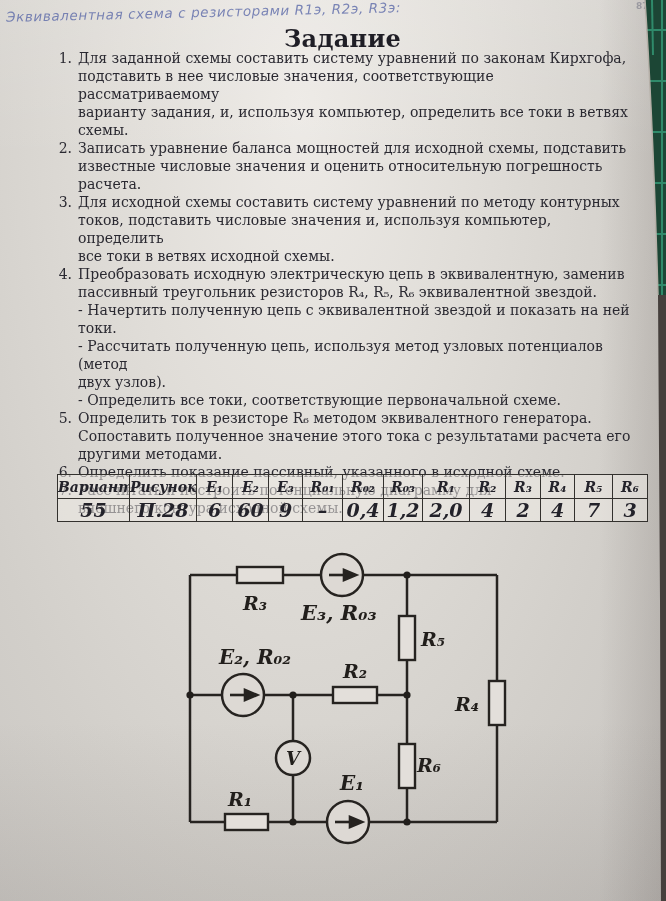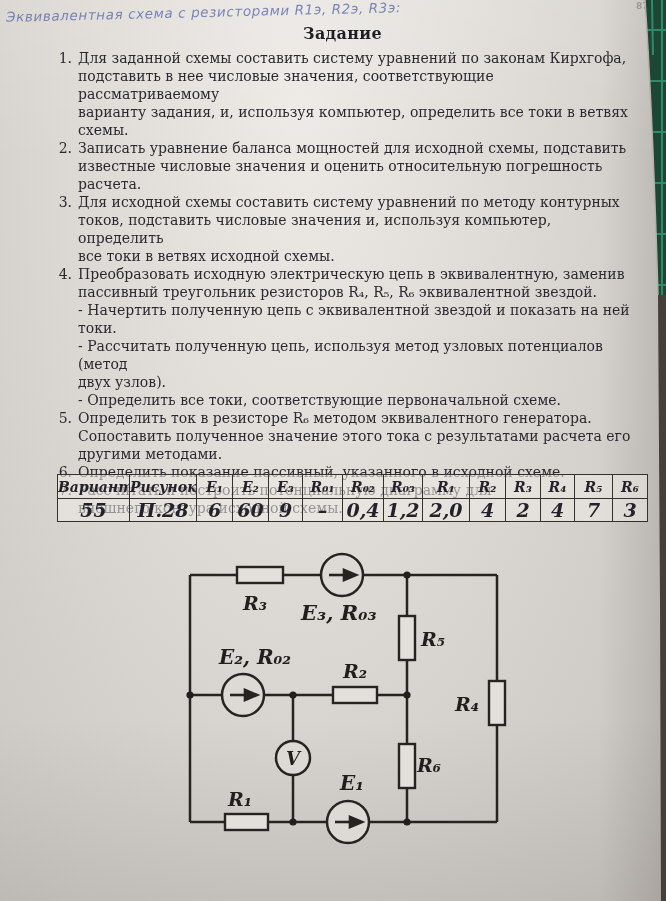--- a/index.html
+++ b/index.html
@@ -23,21 +23,21 @@
     font-size:13.5px;letter-spacing:0.6px;color:#5a68a8;opacity:0.78;
     transform:rotate(-1.4deg);white-space:nowrap;
   }
   .pagenum{
     position:absolute;top:1px;left:636px;font-size:9px;color:#8d8d96;opacity:0.8;
     font-family:"DejaVu Sans",sans-serif;
     font-weight:bold;
   }
   .title{
     position:absolute;top:24px;left:0;width:666px;margin:0;padding-left:19px;box-sizing:border-box;
-    text-align:center;font-size:16px;font-weight:bold;color:#1f1e26;letter-spacing:0.3px;
+    text-align:center;font-size:24px;font-weight:bold;color:#1f1e26;letter-spacing:0.3px;
   }
   .tasks{
     position:absolute;top:49px;left:55px;width:584px;
     font-size:14px;line-height:18px;color:#2a2931;
   }
   .task{display:flex;align-items:flex-start;}
   .task .num{flex:0 0 17px;text-align:right;margin-right:6px;}
   .task .txt{flex:1;white-space:pre-line;}
   .vtable{
     position:absolute;top:474px;left:57px;width:590px;

